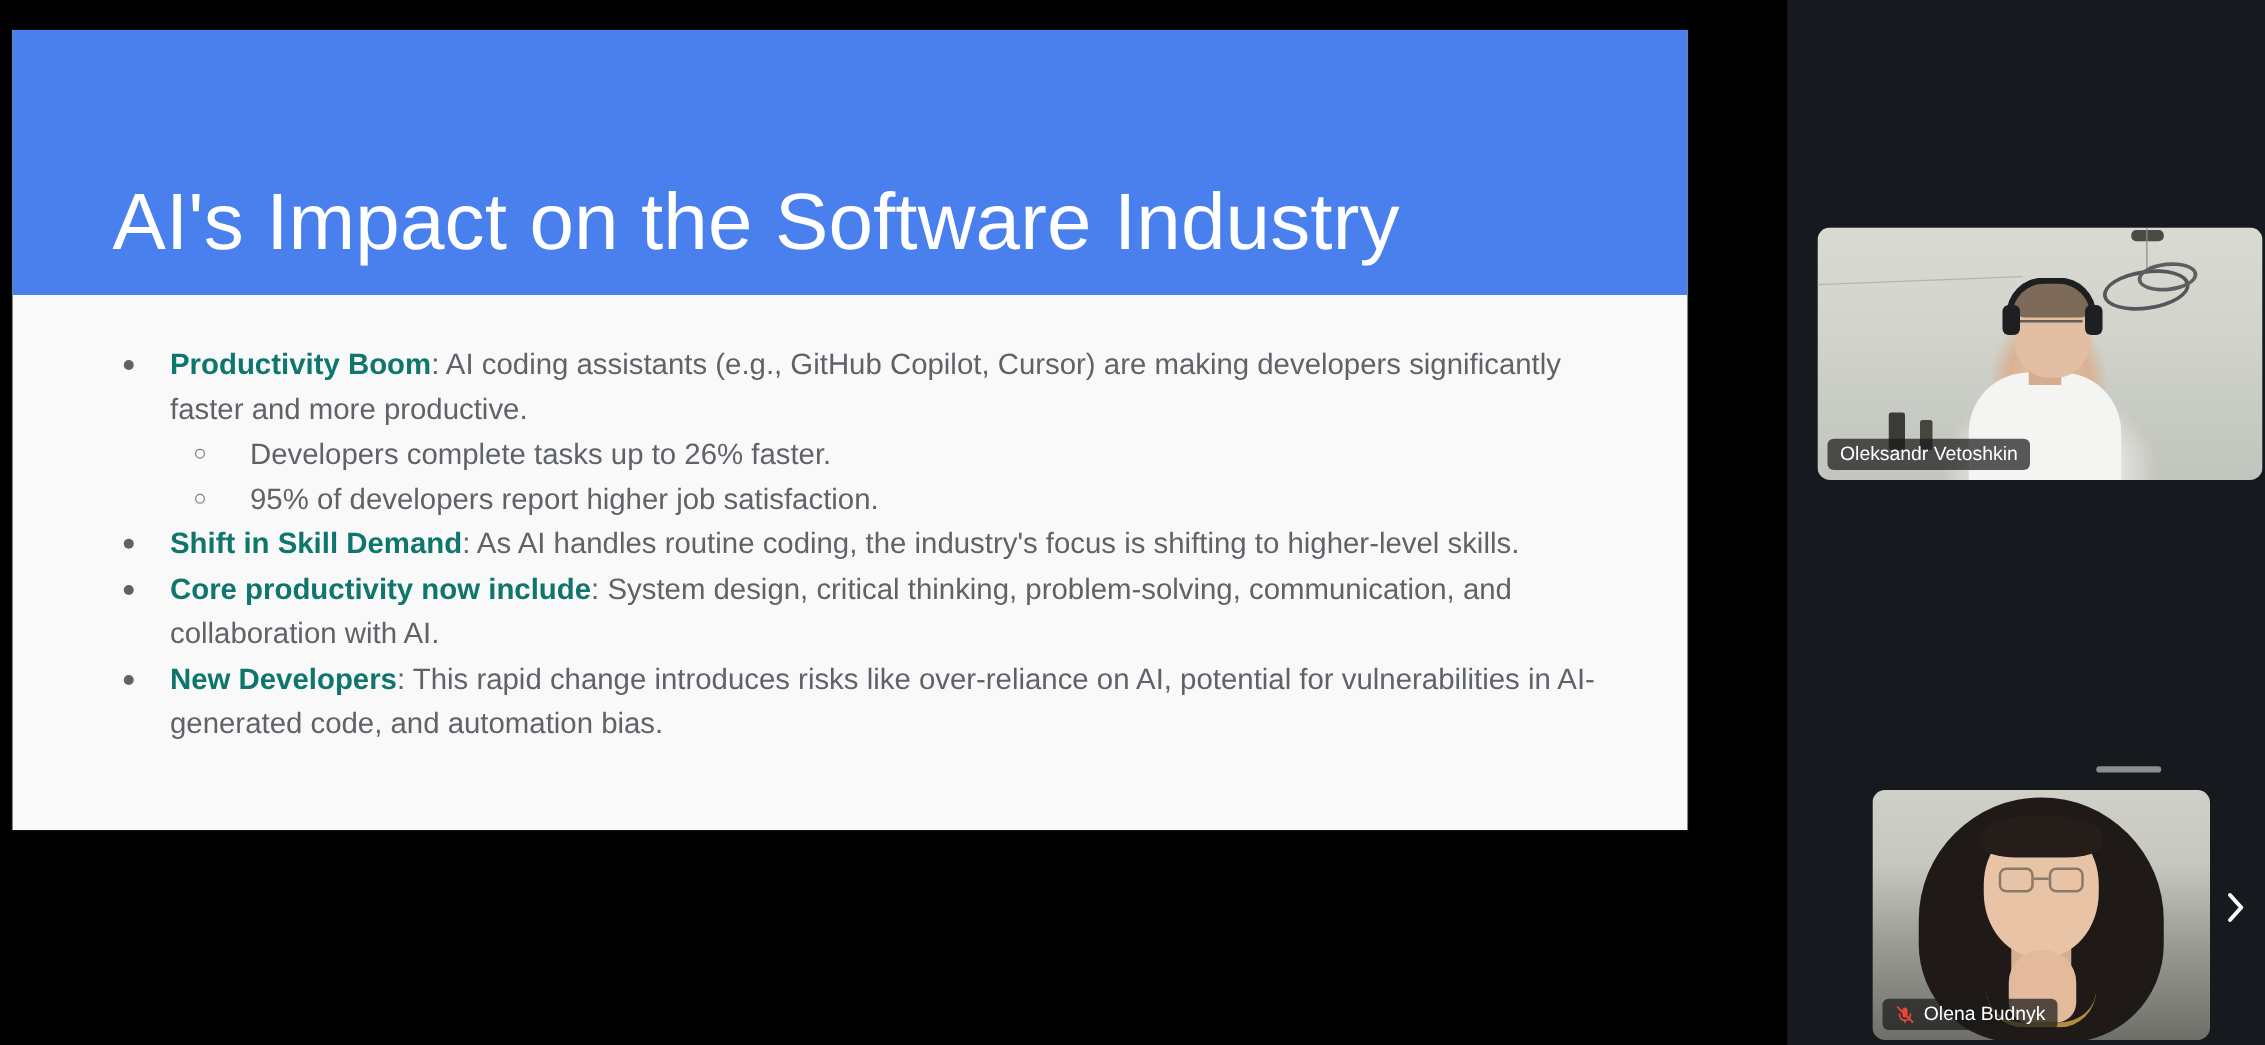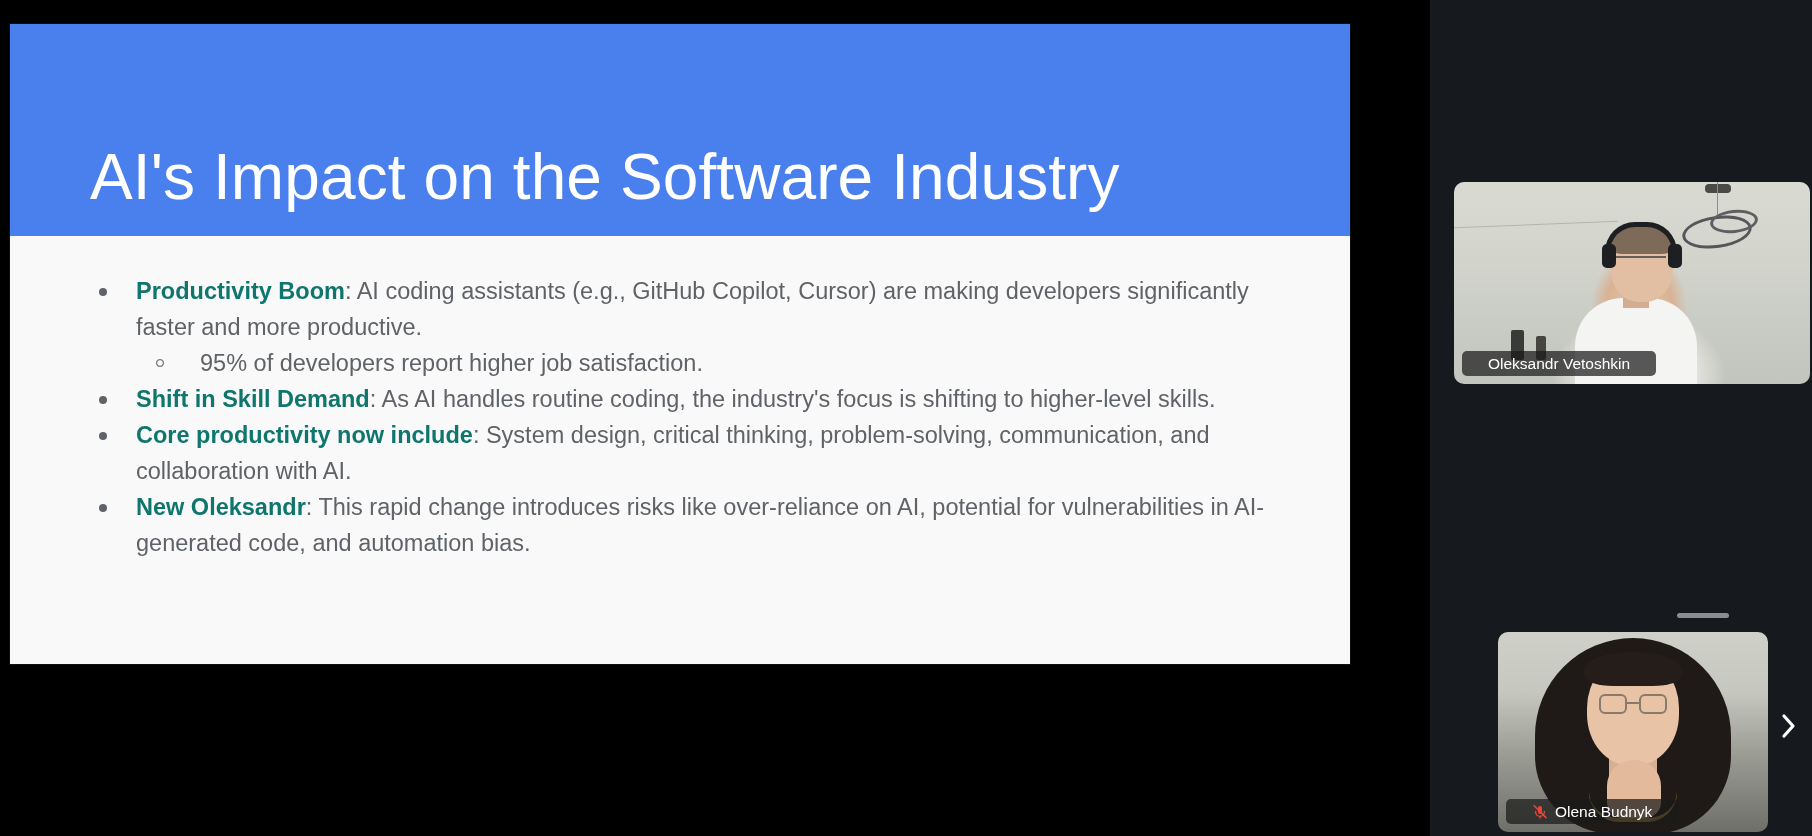--- a/index.html
+++ b/index.html
@@ -426,21 +426,21 @@
 
   
   .nameplate {
     position: absolute;
     left: 8px;
     bottom: 8px;
     display: flex;
     align-items: center;
     gap: 7px;
     height: 25px;
-    padding: 0 26px;
+    padding: 0 10px;
     border-radius: 5px;
     background: rgba(26, 26, 26, 0.72);
     color: #ffffff;
     font-size: 15.5px;
     line-height: 25px;
     white-space: nowrap;
   }
   .nameplate .mic-muted {
     width: 16px;
     height: 16px;
@@ -484,40 +484,41 @@
       <div id="slide-body">
         <ul class="lvl1">
 
           <li class="b1">
             <span class="bullet-dot"></span>
             <span class="lead">Productivity Boom</span><span>: AI coding assistants (e.g., GitHub Copilot, Cursor) are making developers significantly faster and more productive.</span>
           </li>
           <ul class="lvl2">
             <li class="b2">
               <span class="bullet-ring"></span>
+              <span>Developers complete tasks up to 26% faster.</span>
             </li>
             <li class="b2">
               <span class="bullet-ring"></span>
               <span>95% of developers report higher job satisfaction.</span>
             </li>
           </ul>
 
           <li class="b1">
             <span class="bullet-dot"></span>
             <span class="lead">Shift in Skill Demand</span><span>: As AI handles routine coding, the industry's focus is shifting to higher-level skills.</span>
           </li>
 
           <li class="b1">
             <span class="bullet-dot"></span>
             <span class="lead">Core productivity now include</span><span>: System design, critical thinking, problem-solving, communication, and collaboration with AI.</span>
           </li>
 
           <li class="b1">
             <span class="bullet-dot"></span>
-            <span class="lead">New Oleksandr</span><span>: This rapid change introduces risks like over-reliance on AI, potential for vulnerabilities in AI-generated code, and automation bias.</span>
+            <span class="lead">New Developers</span><span>: This rapid change introduces risks like over-reliance on AI, potential for vulnerabilities in AI-generated code, and automation bias.</span>
           </li>
 
         </ul>
       </div>
     </div>
   </div>
 
   <div id="rail">
 
     <div class="tile" id="tile-oleksandr">

